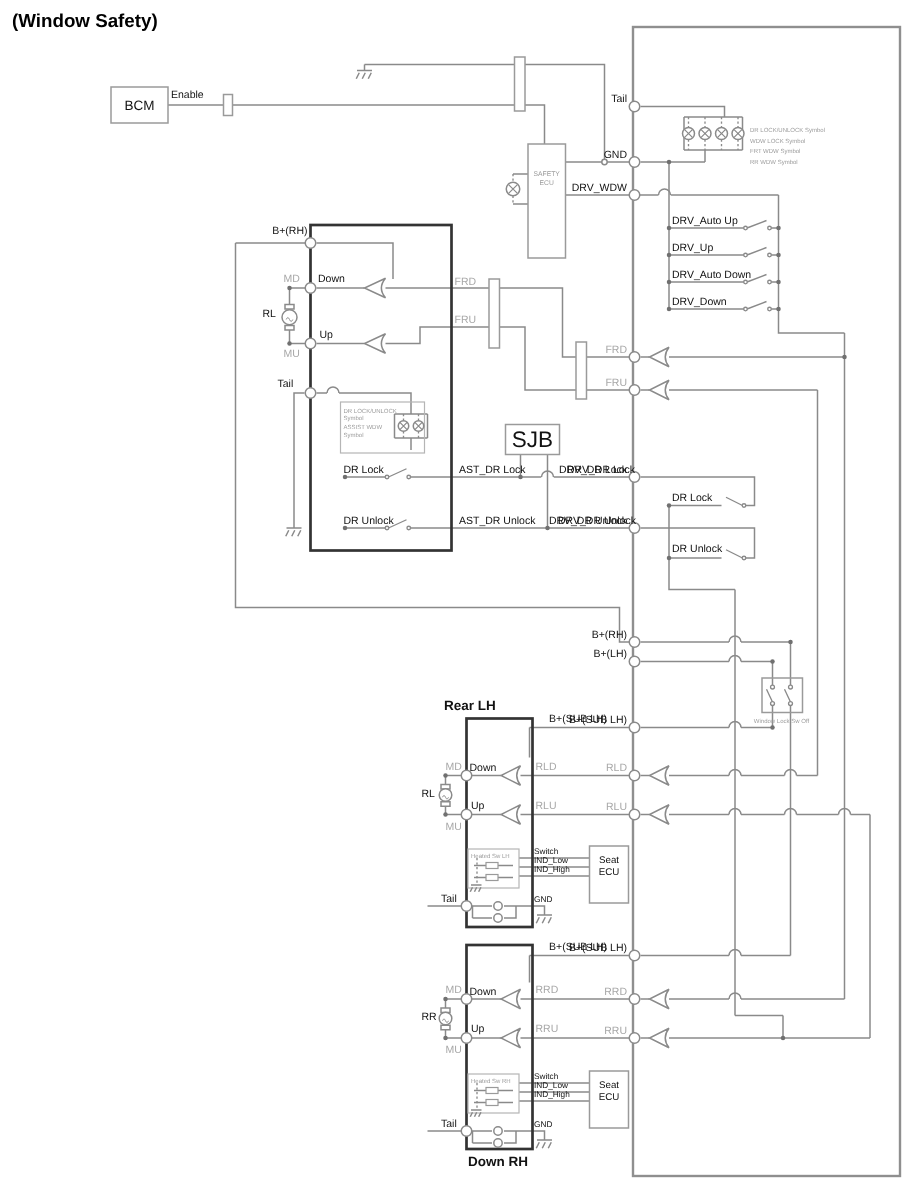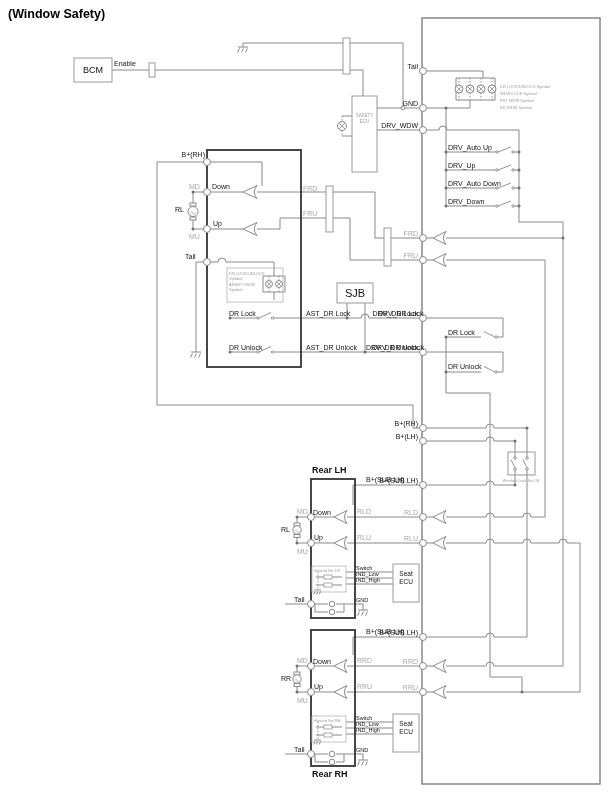--- a/index.html
+++ b/index.html
@@ -266,21 +266,21 @@
 <div class="title">(Window Safety)</div>
 
 <div class="CB" style="left:74px;top:58px;width:38px;height:24px;font-size:9px;">BCM</div>
 <div class="L" style="left:114px;top:60px;">Enable</div>
 
 <div class="stack" style="left:352px;top:113px;width:25px;">
   <div class="TT">SAFETY</div>
   <div class="TT">ECU</div>
 </div>
 
-<div class="CB" style="left:337px;top:283px;width:36px;height:20px;font-size:11px;">SJB</div>
+<div class="CB" style="left:337px;top:283px;width:36px;height:20px;font-size:15px;">SJB</div>
 
 <div class="L RT" style="left:358px;top:63px;">Tail</div>
 <div class="L RT" style="left:358px;top:100px;">GND</div>
 <div class="L RT" style="left:358px;top:122px;">DRV_WDW</div>
 <div class="L RT G" style="left:358px;top:230px;">FRD</div>
 <div class="L RT G" style="left:358px;top:252px;">FRU</div>
 <div class="L RT" style="left:358px;top:310px;">DRV_DR Lock</div>
 <div class="L RT" style="left:358px;top:344px;">DRV_DR Unlock</div>
 <div class="L RT" style="left:358px;top:420px;">B+(RH)</div>
 <div class="L RT" style="left:358px;top:433px;">B+(LH)</div>
@@ -318,41 +318,41 @@
 <div class="L T" style="left:229px;top:276px;">Symbol</div>
 <div class="L T" style="left:229px;top:282px;">ASSIST WDW</div>
 <div class="L T" style="left:229px;top:287px;">Symbol</div>
 <div class="L" style="left:229px;top:310px;">DR Lock</div>
 <div class="L" style="left:229px;top:344px;">DR Unlock</div>
 <div class="L" style="left:306px;top:310px;">AST_DR Lock</div>
 <div class="L" style="left:378px;top:310px;">DRV_DR Lock</div>
 <div class="L" style="left:306px;top:344px;">AST_DR Unlock</div>
 <div class="L" style="left:372px;top:344px;">DRV_DR Unlock</div>
 
-<div class="L B" style="left:312px;top:466px;font-size:9px;">Rear LH</div>
+<div class="L B" style="left:296px;top:466px;font-size:9px;">Rear LH</div>
 <div class="L" style="left:366px;top:476px;">B+(SUB LH)</div>
 <div class="L G" style="left:297px;top:508px;">MD</div>
 <div class="L" style="left:313px;top:509px;">Down</div>
 <div class="L" style="left:281px;top:526px;">RL</div>
 <div class="L" style="left:314px;top:534px;">Up</div>
 <div class="L G" style="left:297px;top:548px;">MU</div>
 <div class="L G" style="left:357px;top:508px;">RLD</div>
 <div class="L G" style="left:357px;top:534px;">RLU</div>
 <div class="L T" style="left:314px;top:568px;">Heated Sw LH</div>
 <div class="L S" style="left:356px;top:565px;">Switch</div>
 <div class="L S" style="left:356px;top:571px;">IND_Low</div>
 <div class="L S" style="left:356px;top:577px;">IND_High</div>
 <div class="stack" style="left:394px;top:570px;width:24px;">
   <div style="font-size:6.5px;line-height:7.5px;color:#121212;">Seat</div>
   <div style="font-size:6.5px;line-height:7.5px;color:#121212;">ECU</div>
 </div>
 <div class="L" style="left:294px;top:596px;">Tail</div>
 <div class="L S" style="left:356px;top:597px;">GND</div>
 
-<div class="L B" style="left:312px;top:770px;font-size:9px;">Rear RH</div>
+<div class="L B" style="left:312px;top:770px;font-size:9px;">Down RH</div>
 <div class="L" style="left:366px;top:628px;">B+(SUB LH)</div>
 <div class="L G" style="left:297px;top:657px;">MD</div>
 <div class="L" style="left:313px;top:658px;">Down</div>
 <div class="L" style="left:281px;top:675px;">RR</div>
 <div class="L" style="left:314px;top:683px;">Up</div>
 <div class="L G" style="left:297px;top:697px;">MU</div>
 <div class="L G" style="left:357px;top:657px;">RRD</div>
 <div class="L G" style="left:357px;top:683px;">RRU</div>
 <div class="L T" style="left:314px;top:718px;">Heated Sw RH</div>
 <div class="L S" style="left:356px;top:715px;">Switch</div>

